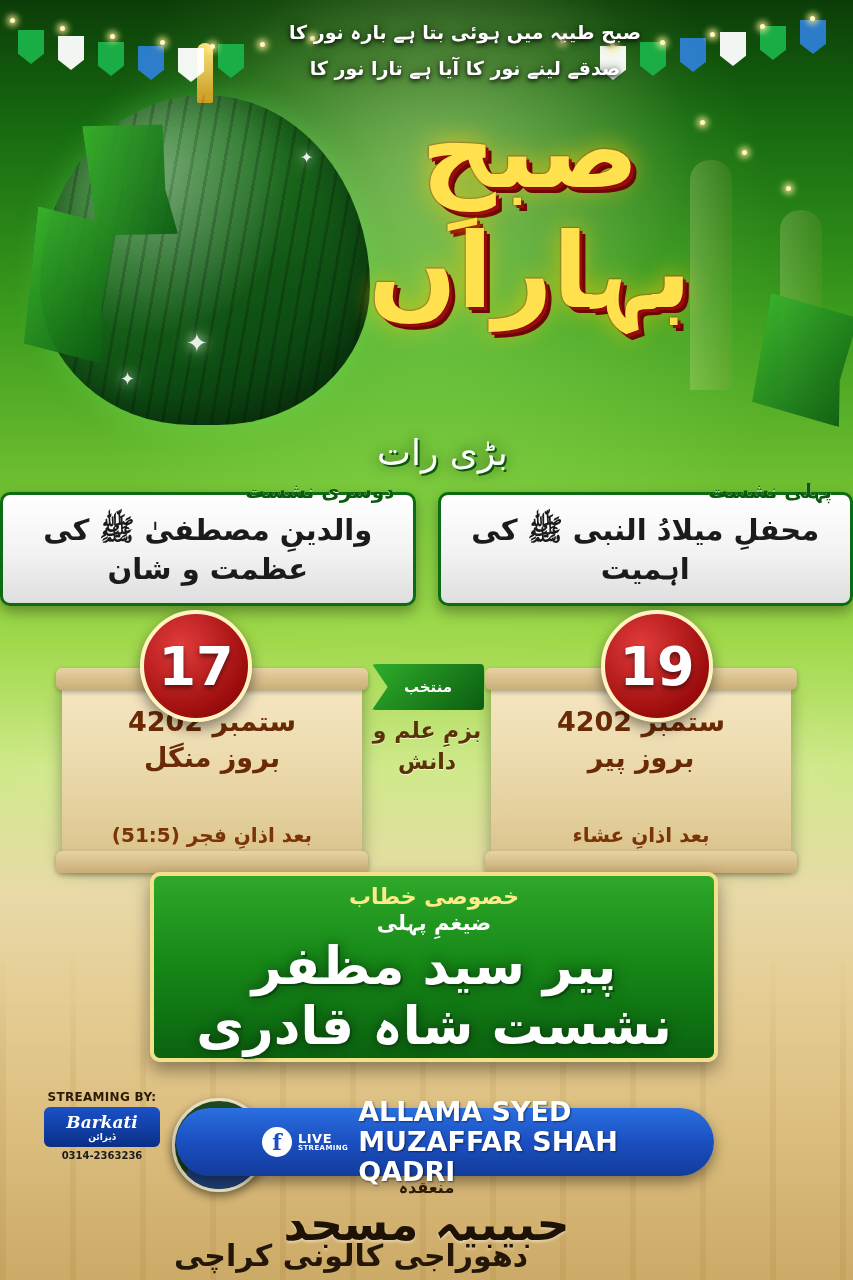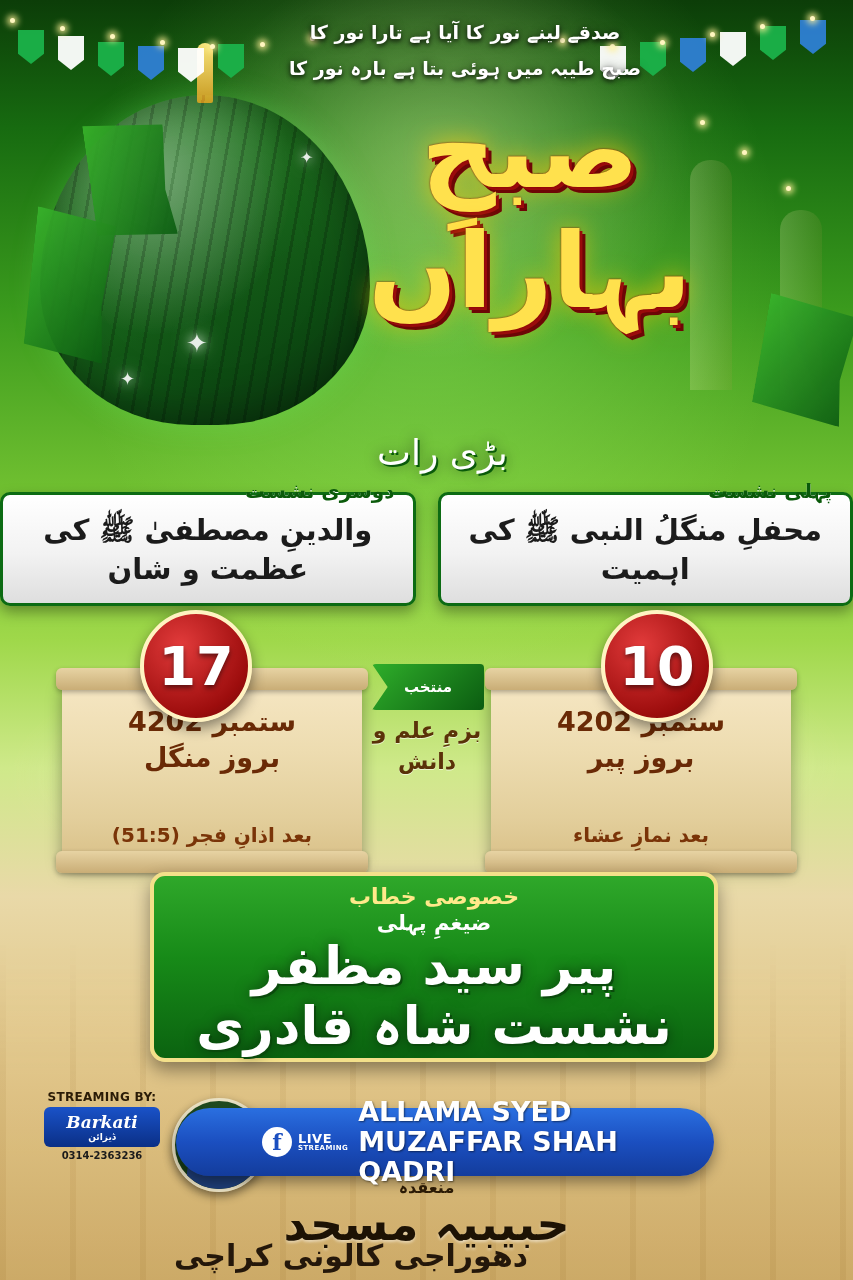--- a/index.html
+++ b/index.html
@@ -256,21 +256,21 @@
     line-height: 1.4;
     text-shadow: 0 1px 0 rgba(255,255,255,.6);
   }
 
   
   .speaker-panel {
     position: absolute; left: 150px; top: 872px;
     width: 560px; height: 182px;
     background: linear-gradient(180deg, #2fa82a 0%, #178a18 45%, #0b6310 100%);
     border: 4px solid #f3e08a;
-    border-radius: 15px;
+    border-radius: 10px;
     box-shadow: 0 8px 18px rgba(0,0,0,.4);
     text-align: center;
   }
   .speaker-panel .khitab {
     margin-top: 8px;
     color: #ffe98a; font-size: 22px; font-weight: bold;
   }
   .speaker-panel .title-small {
     color: #ffffff; font-size: 21px; font-weight: bold; margin-top: 2px;
   }
@@ -413,58 +413,58 @@
     <div class="bulb" style="left:660px; top:40px;"></div>
     <div class="bulb" style="left:710px; top:32px;"></div>
     <div class="bulb" style="left:760px; top:24px;"></div>
     <div class="bulb" style="left:810px; top:16px;"></div>
     <div class="bulb" style="left:700px; top:120px;"></div>
     <div class="bulb" style="left:742px; top:150px;"></div>
     <div class="bulb" style="left:786px; top:186px;"></div>
   </div>
 
   <div class="couplet urdu">
+    <div>صبح طیبہ میں ہوئی بتا ہے بارہ نور کا</div>
     <div>صدقے لینے نور کا آیا ہے تارا نور کا</div>
-    <div>صبح طیبہ میں ہوئی بتا ہے بارہ نور کا</div>
   </div>
 
   <div class="main-title urdu">
     <span class="l2">صبحِ بہاراں</span>
   </div>
 
   <div class="subtitle urdu">بڑی رات</div>
 
   <div class="sessions">
     <div class="session">
       <div class="tag urdu">دوسری نشست</div>
       <div class="body urdu">والدینِ مصطفیٰ ﷺ کی عظمت و شان</div>
     </div>
     <div class="session">
       <div class="tag urdu">پہلی نشست</div>
-      <div class="body urdu">محفلِ منگلُ النبی ﷺ کی اہمیت</div>
+      <div class="body urdu">محفلِ میلادُ النبی ﷺ کی اہمیت</div>
     </div>
   </div>
 
   <div class="scrolls">
     <div class="scroll left">
       <div class="date-text urdu">
         <span>ستمبر 2024</span><br>
         <span>بروز منگل</span>
       </div>
       <div class="time-text urdu">بعد اذانِ فجر (5:15)</div>
     </div>
     <div class="scroll right">
       <div class="date-text urdu">
         <span>ستمبر 2024</span><br>
         <span>بروز پیر</span>
       </div>
-      <div class="time-text urdu">بعد نمازِ عشاء</div>
+      <div class="time-text urdu">بعد اذانِ عشاء</div>
     </div>
     <div class="daybadge left">17</div>
-    <div class="daybadge right">10</div>
+    <div class="daybadge right">19</div>
   </div>
 
   <div class="center-flag urdu">منتخب</div>
   <div class="center-note urdu">بزمِ علم و دانش</div>
 
   <div class="speaker-panel">
     <div class="khitab urdu">خصوصی خطاب</div>
     <div class="title-small urdu">ضیغمِ پہلی</div>
     <div class="name urdu">پیر سید مظفر نشست شاہ قادری</div>
   </div>

